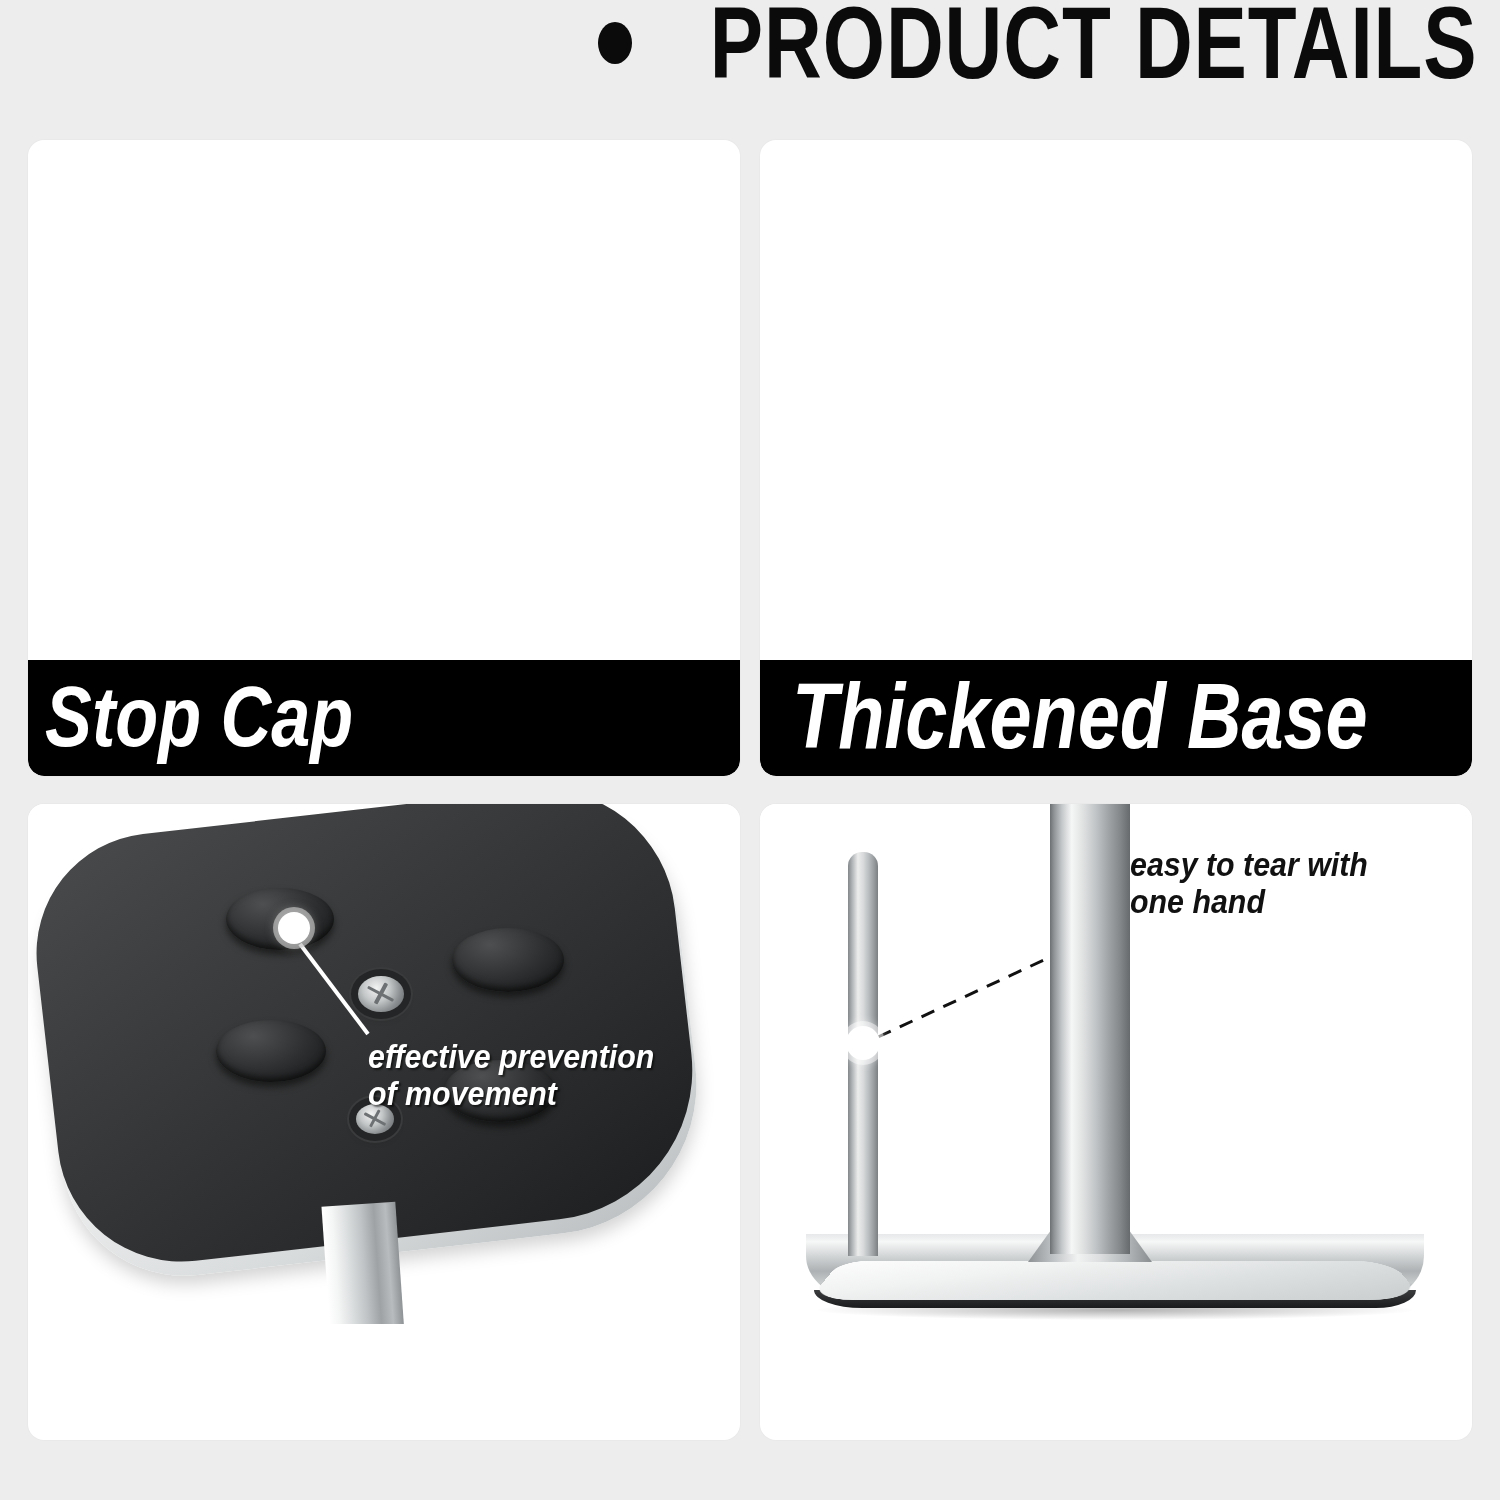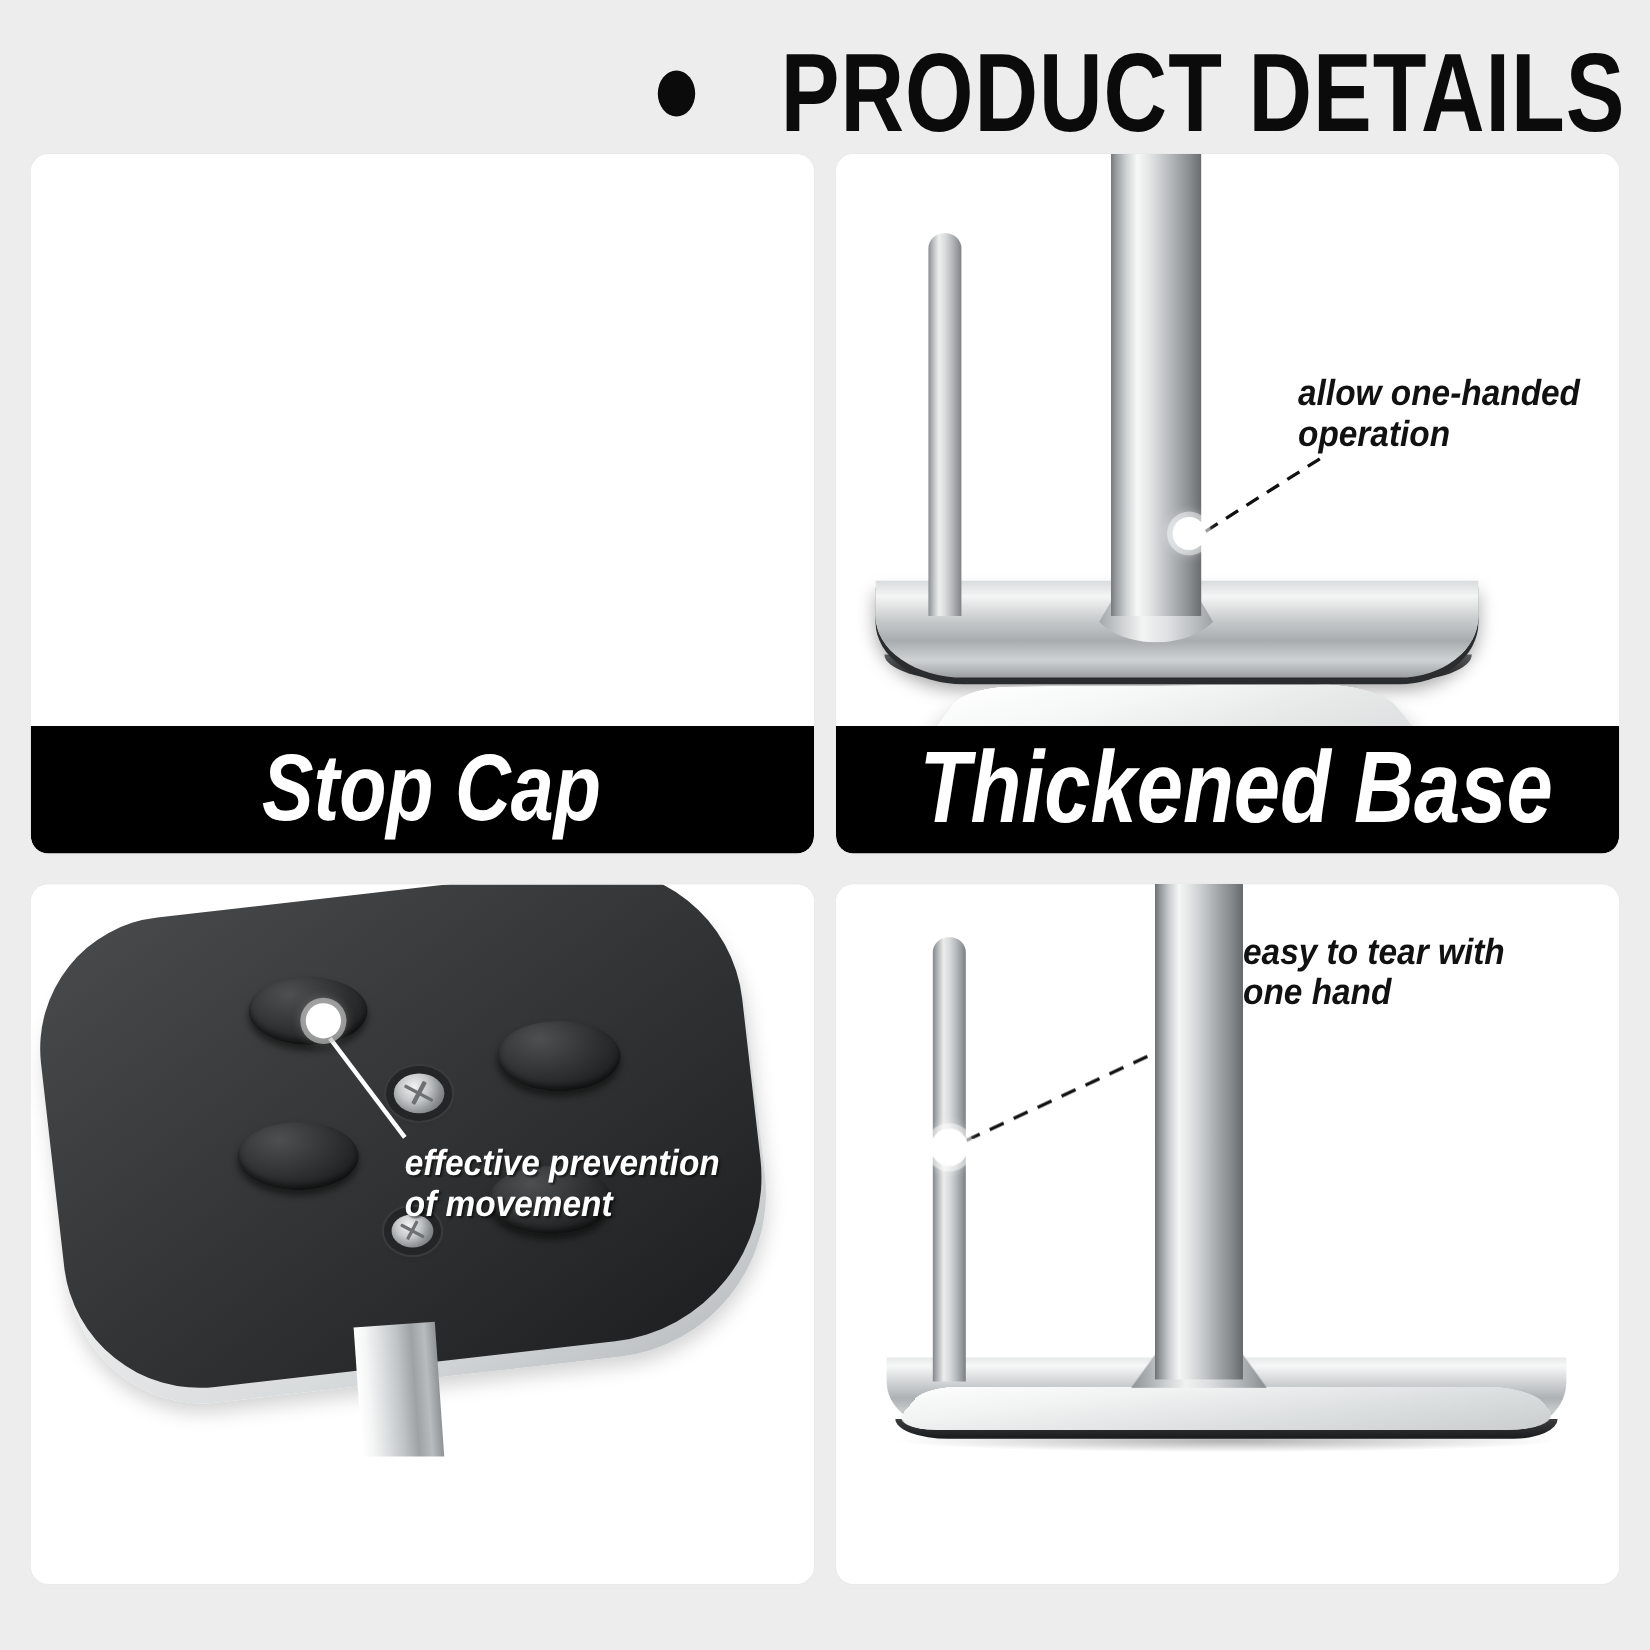--- a/index.html
+++ b/index.html
@@ -7,21 +7,21 @@
   body {
     background:#ededed;
     font-family:"Liberation Sans", sans-serif;
     overflow:hidden;
     position:relative;
   }
 
   
   .header{
     position:absolute; top:0; left:0; width:1500px; height:128px;
-    display:flex; align-items:flex-end; justify-content:flex-end;
+    display:flex; align-items:flex-start; justify-content:flex-end;
     padding-right:22px;
   }
   .header-inner{ display:flex; align-items:center; gap:20px; }
   .bullet{
     width:34px; height:42px; border-radius:50%;
     background:#0b0b0b; flex:0 0 auto;
   }
   .page-title{
     font-family:"Liberation Sans Narrow","Liberation Sans",sans-serif;
     font-weight:bold; font-size:86px; line-height:86px;
@@ -50,23 +50,22 @@
   .stage{
     position:absolute; left:0; top:0; right:0; bottom:116px;
     background:#ffffff;
     overflow:hidden;
   }
   .caption-bar{
     position:absolute; left:0; right:0; bottom:0; height:116px;
     background:#000000;
     border-bottom-left-radius:16px;
     border-bottom-right-radius:16px;
-    display:flex; align-items:center; justify-content:center;
+    display:flex; align-items:center; 
     overflow:hidden;
-    padding-left:16px;
   }
   .caption-text{
     font-family:"Liberation Sans Narrow","Liberation Sans",sans-serif;
     font-weight:bold; font-style:italic;
     font-size:78px; line-height:78px; color:#ffffff;
     white-space:nowrap;
     transform:scaleX(0.9) scaleY(1.1);
     text-shadow:3px 3px 2px rgba(0,0,0,0.65);
     padding-bottom:4px;
   }
@@ -291,38 +290,20 @@
 
 <div class="grid">
 
   <div class="panel">
     <div class="caption-bar">
       <span class="caption-text">Stop Cap</span>
     </div>
   </div>
 
   <div class="panel">
-    <div class="stage">
-
-      <div class="p2-rim-shade"></div>
-      <div class="p2-rim"></div>
-      <div class="p2-plate"></div>
-      <div class="p2-rod"></div>
-      <div class="p2-post-foot"></div>
-      <div class="p2-post"></div>
-
-      <div class="dot" style="left:306px; top:330px; width:30px; height:30px;"></div>
-
-      <svg class="leader" style="left:0; top:0; width:712px; height:520px;">
-        <line x1="336" y1="343" x2="440" y2="277" stroke="#111111" stroke-width="3" stroke-dasharray="13 9"></line>
-      </svg>
-
-      <div class="anno dark" style="left:420px; top:198px;">allow one-handed
-operation</div>
-    </div>
     <div class="caption-bar wide">
       <span class="caption-text">Thickened Base</span>
     </div>
   </div>
 
   <div class="panel">
     <div class="stage">
       <div class="p3-wrap">
 
         <div class="p3-post"></div>

